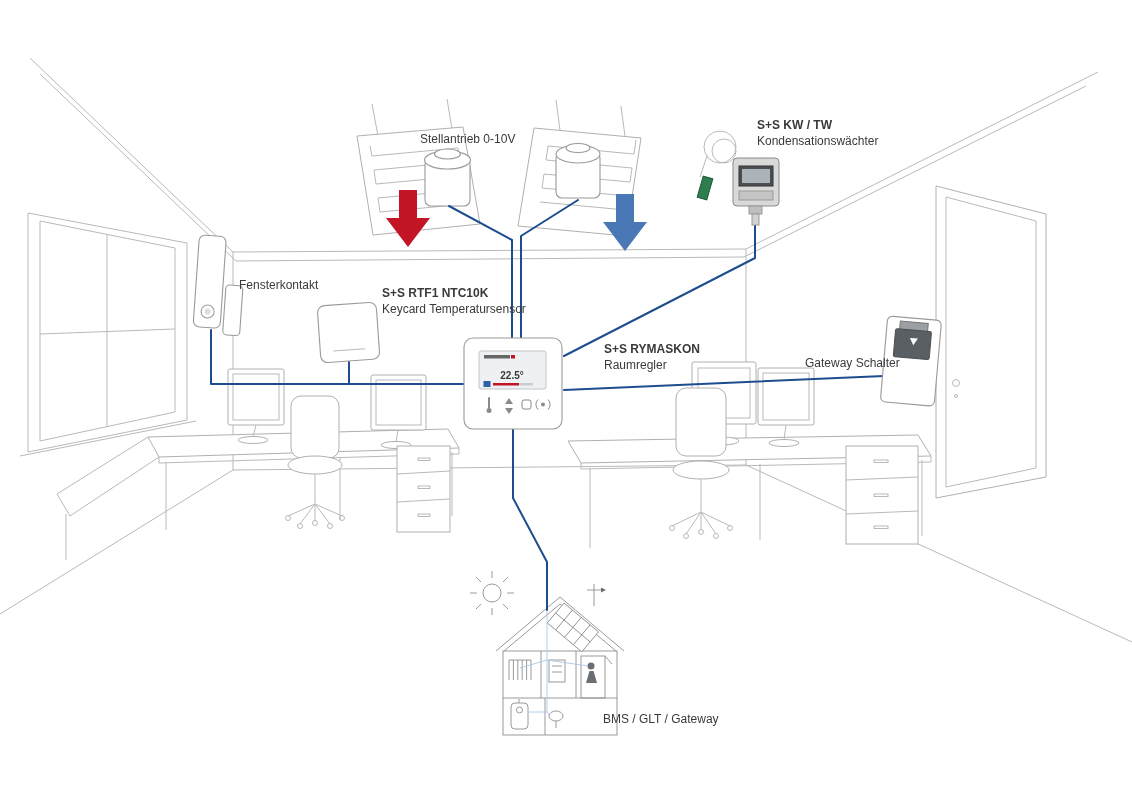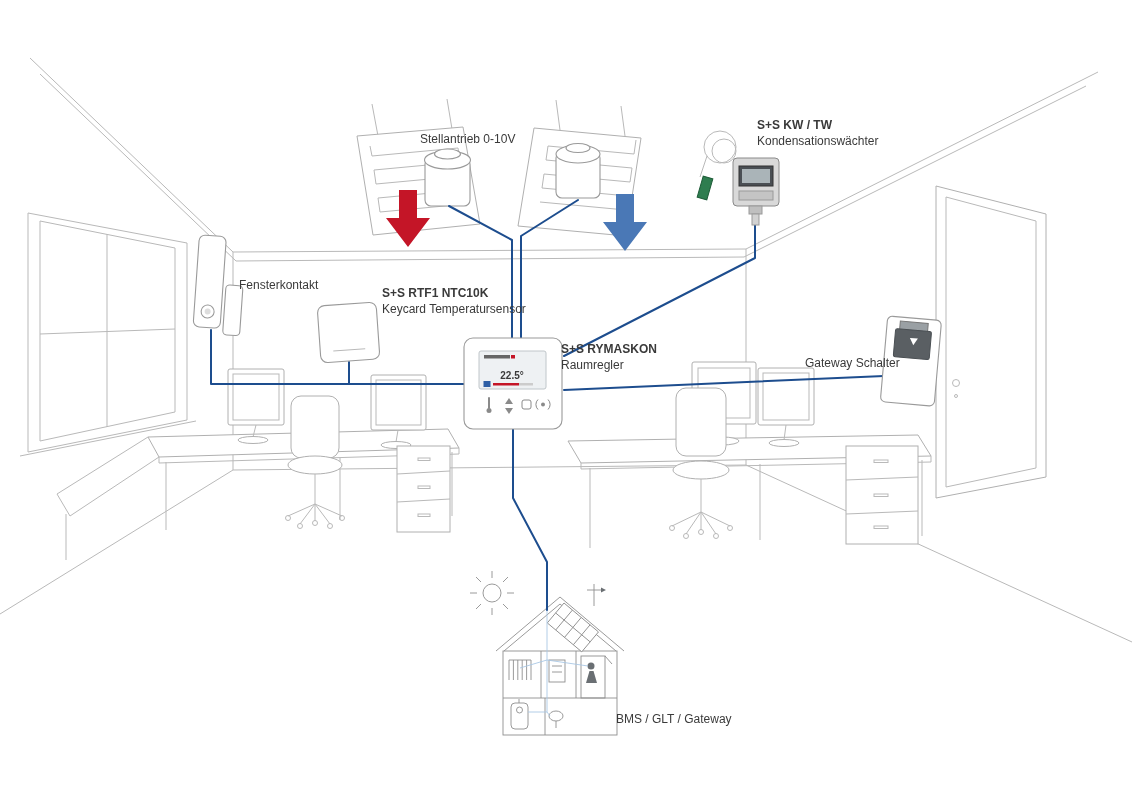--- a/index.html
+++ b/index.html
@@ -263,22 +263,22 @@
   <div>Kondensationswächter</div>
 </div>
 
 <div class="label" style="left:239px;top:278px;">Fensterkontakt</div>
 
 <div class="label" style="left:382px;top:286px;">
   <div class="t">S+S RTF1 NTC10K</div>
   <div>Keycard Temperatursensor</div>
 </div>
 
-<div class="label" style="left:561px;top:342px;">
+<div class="label" style="left:604px;top:342px;">
   <div class="t">S+S RYMASKON</div>
   <div>Raumregler</div>
 </div>
 
 <div class="label" style="left:805px;top:356px;">Gateway Schalter</div>
 
-<div class="label" style="left:616px;top:712px;">BMS / GLT / Gateway</div>
+<div class="label" style="left:603px;top:712px;">BMS / GLT / Gateway</div>
 
 </div>
 
 </body></html>

